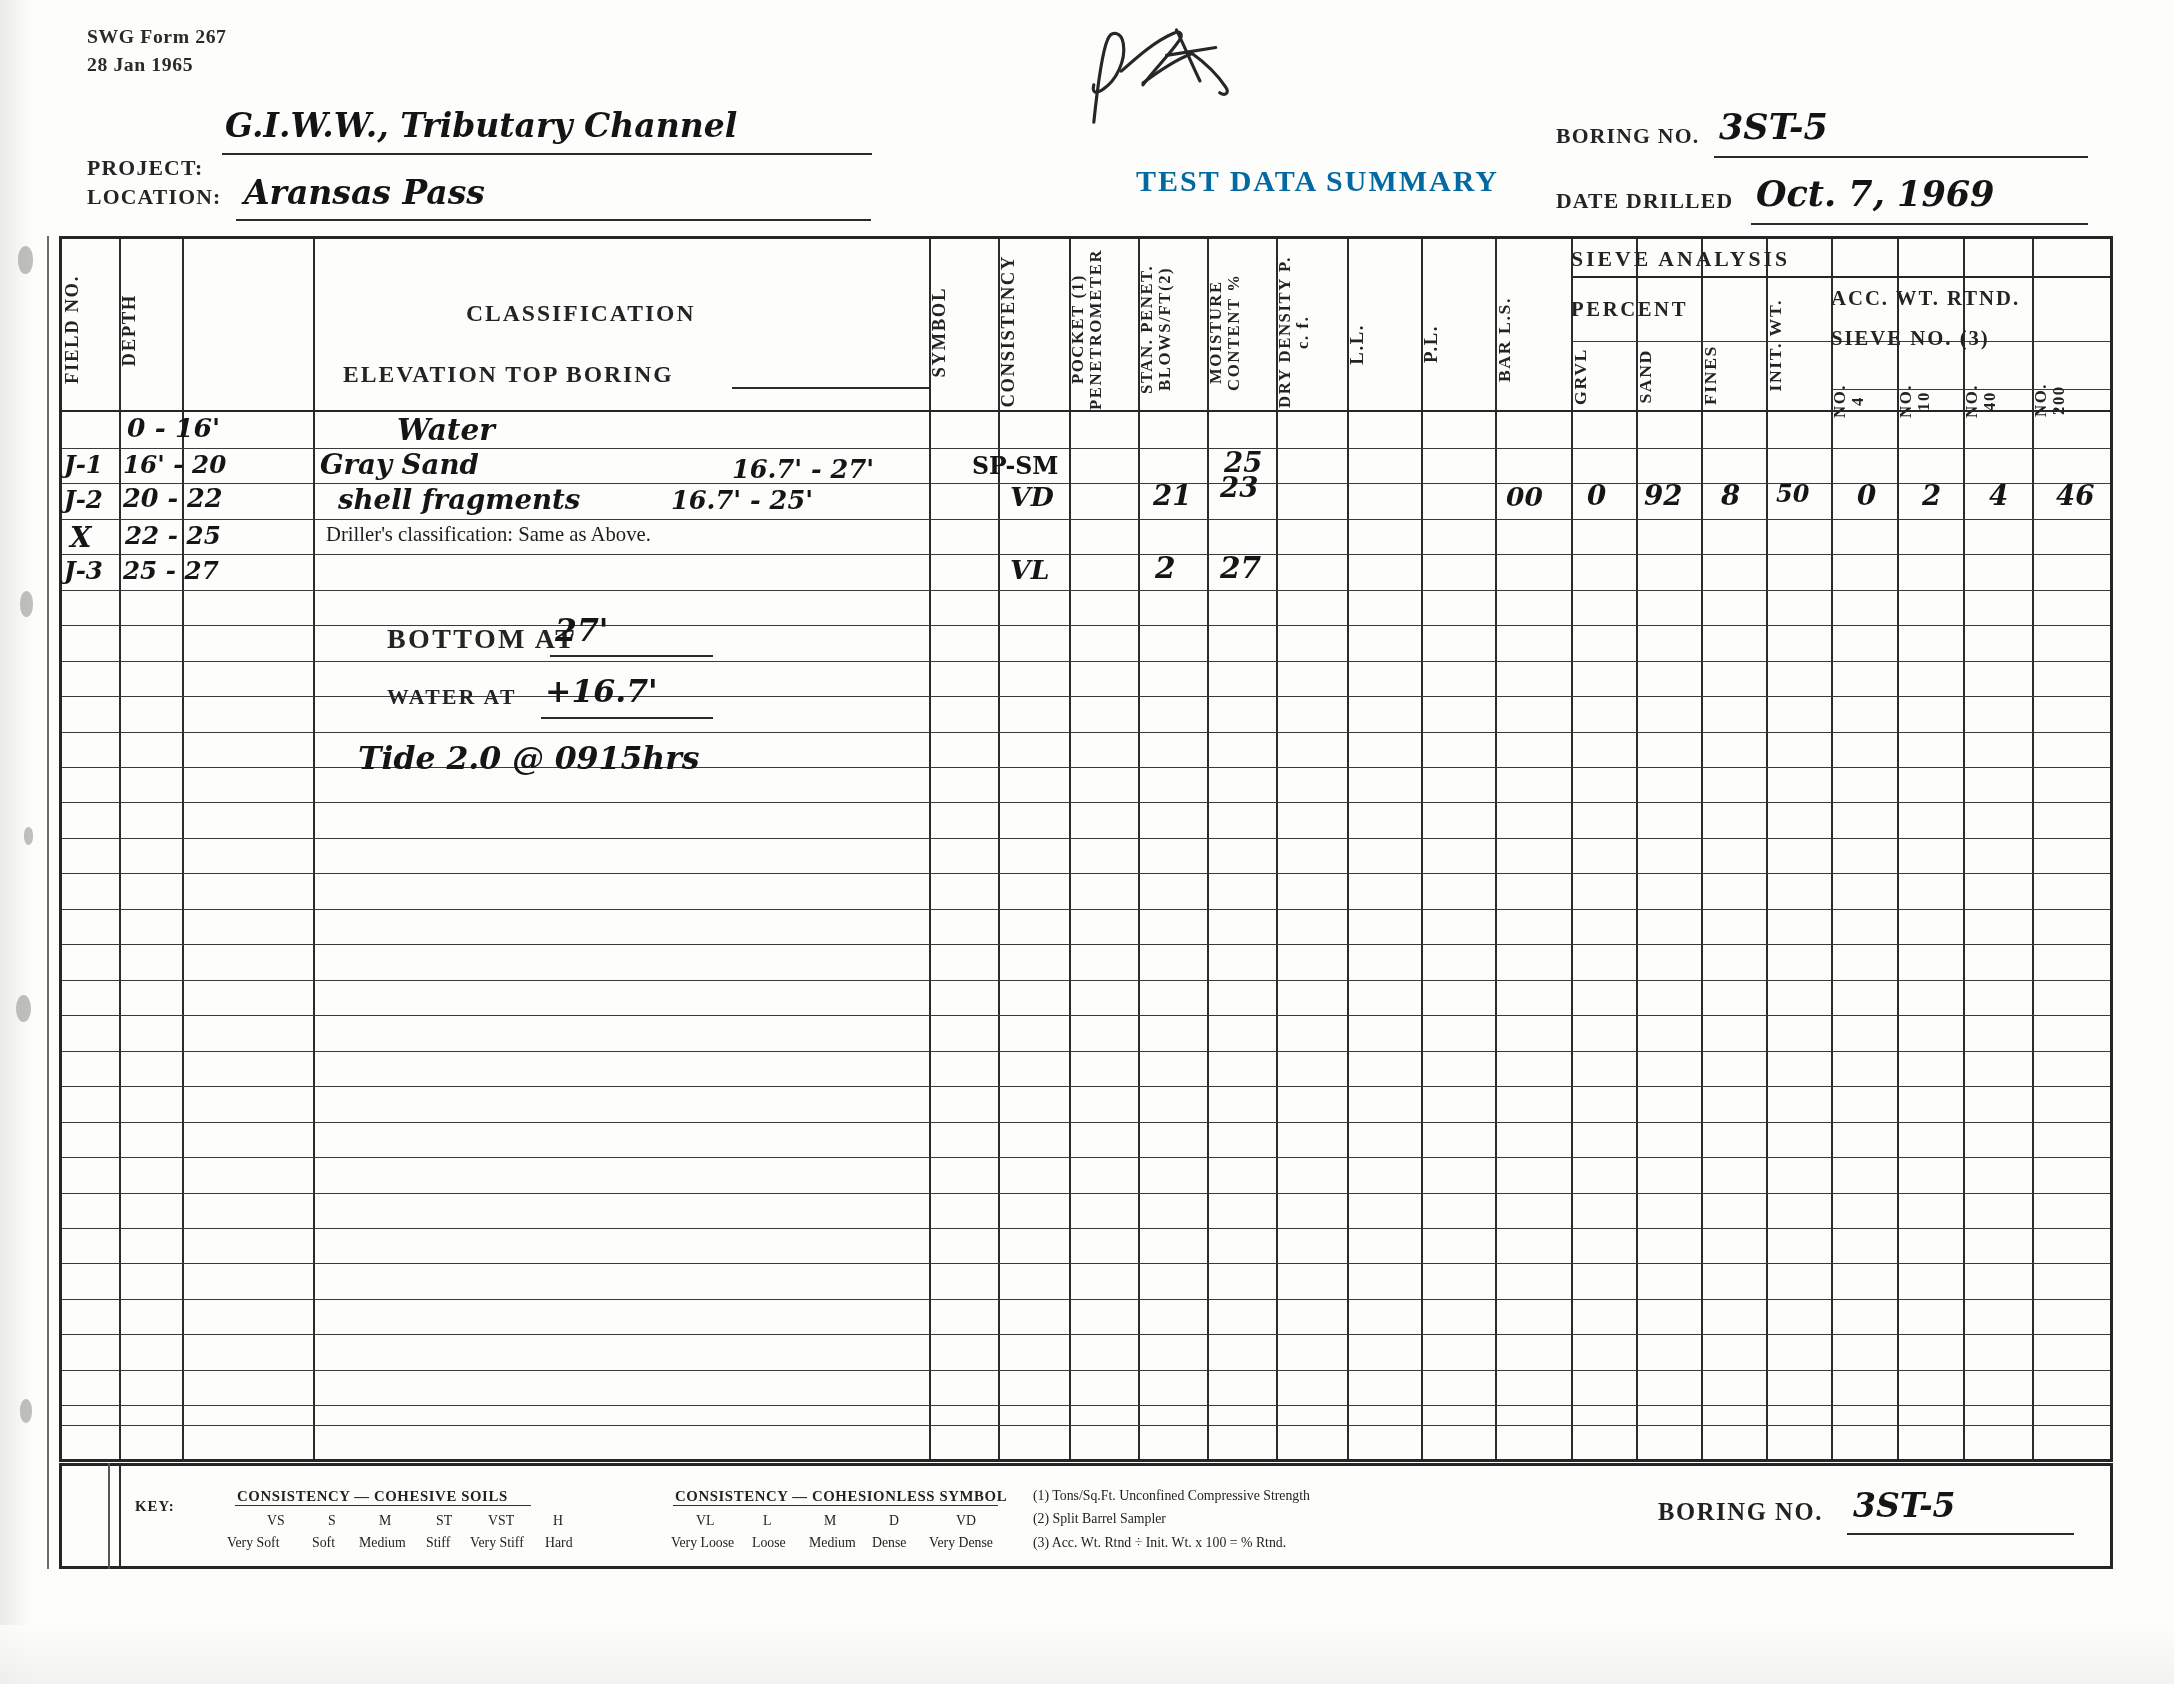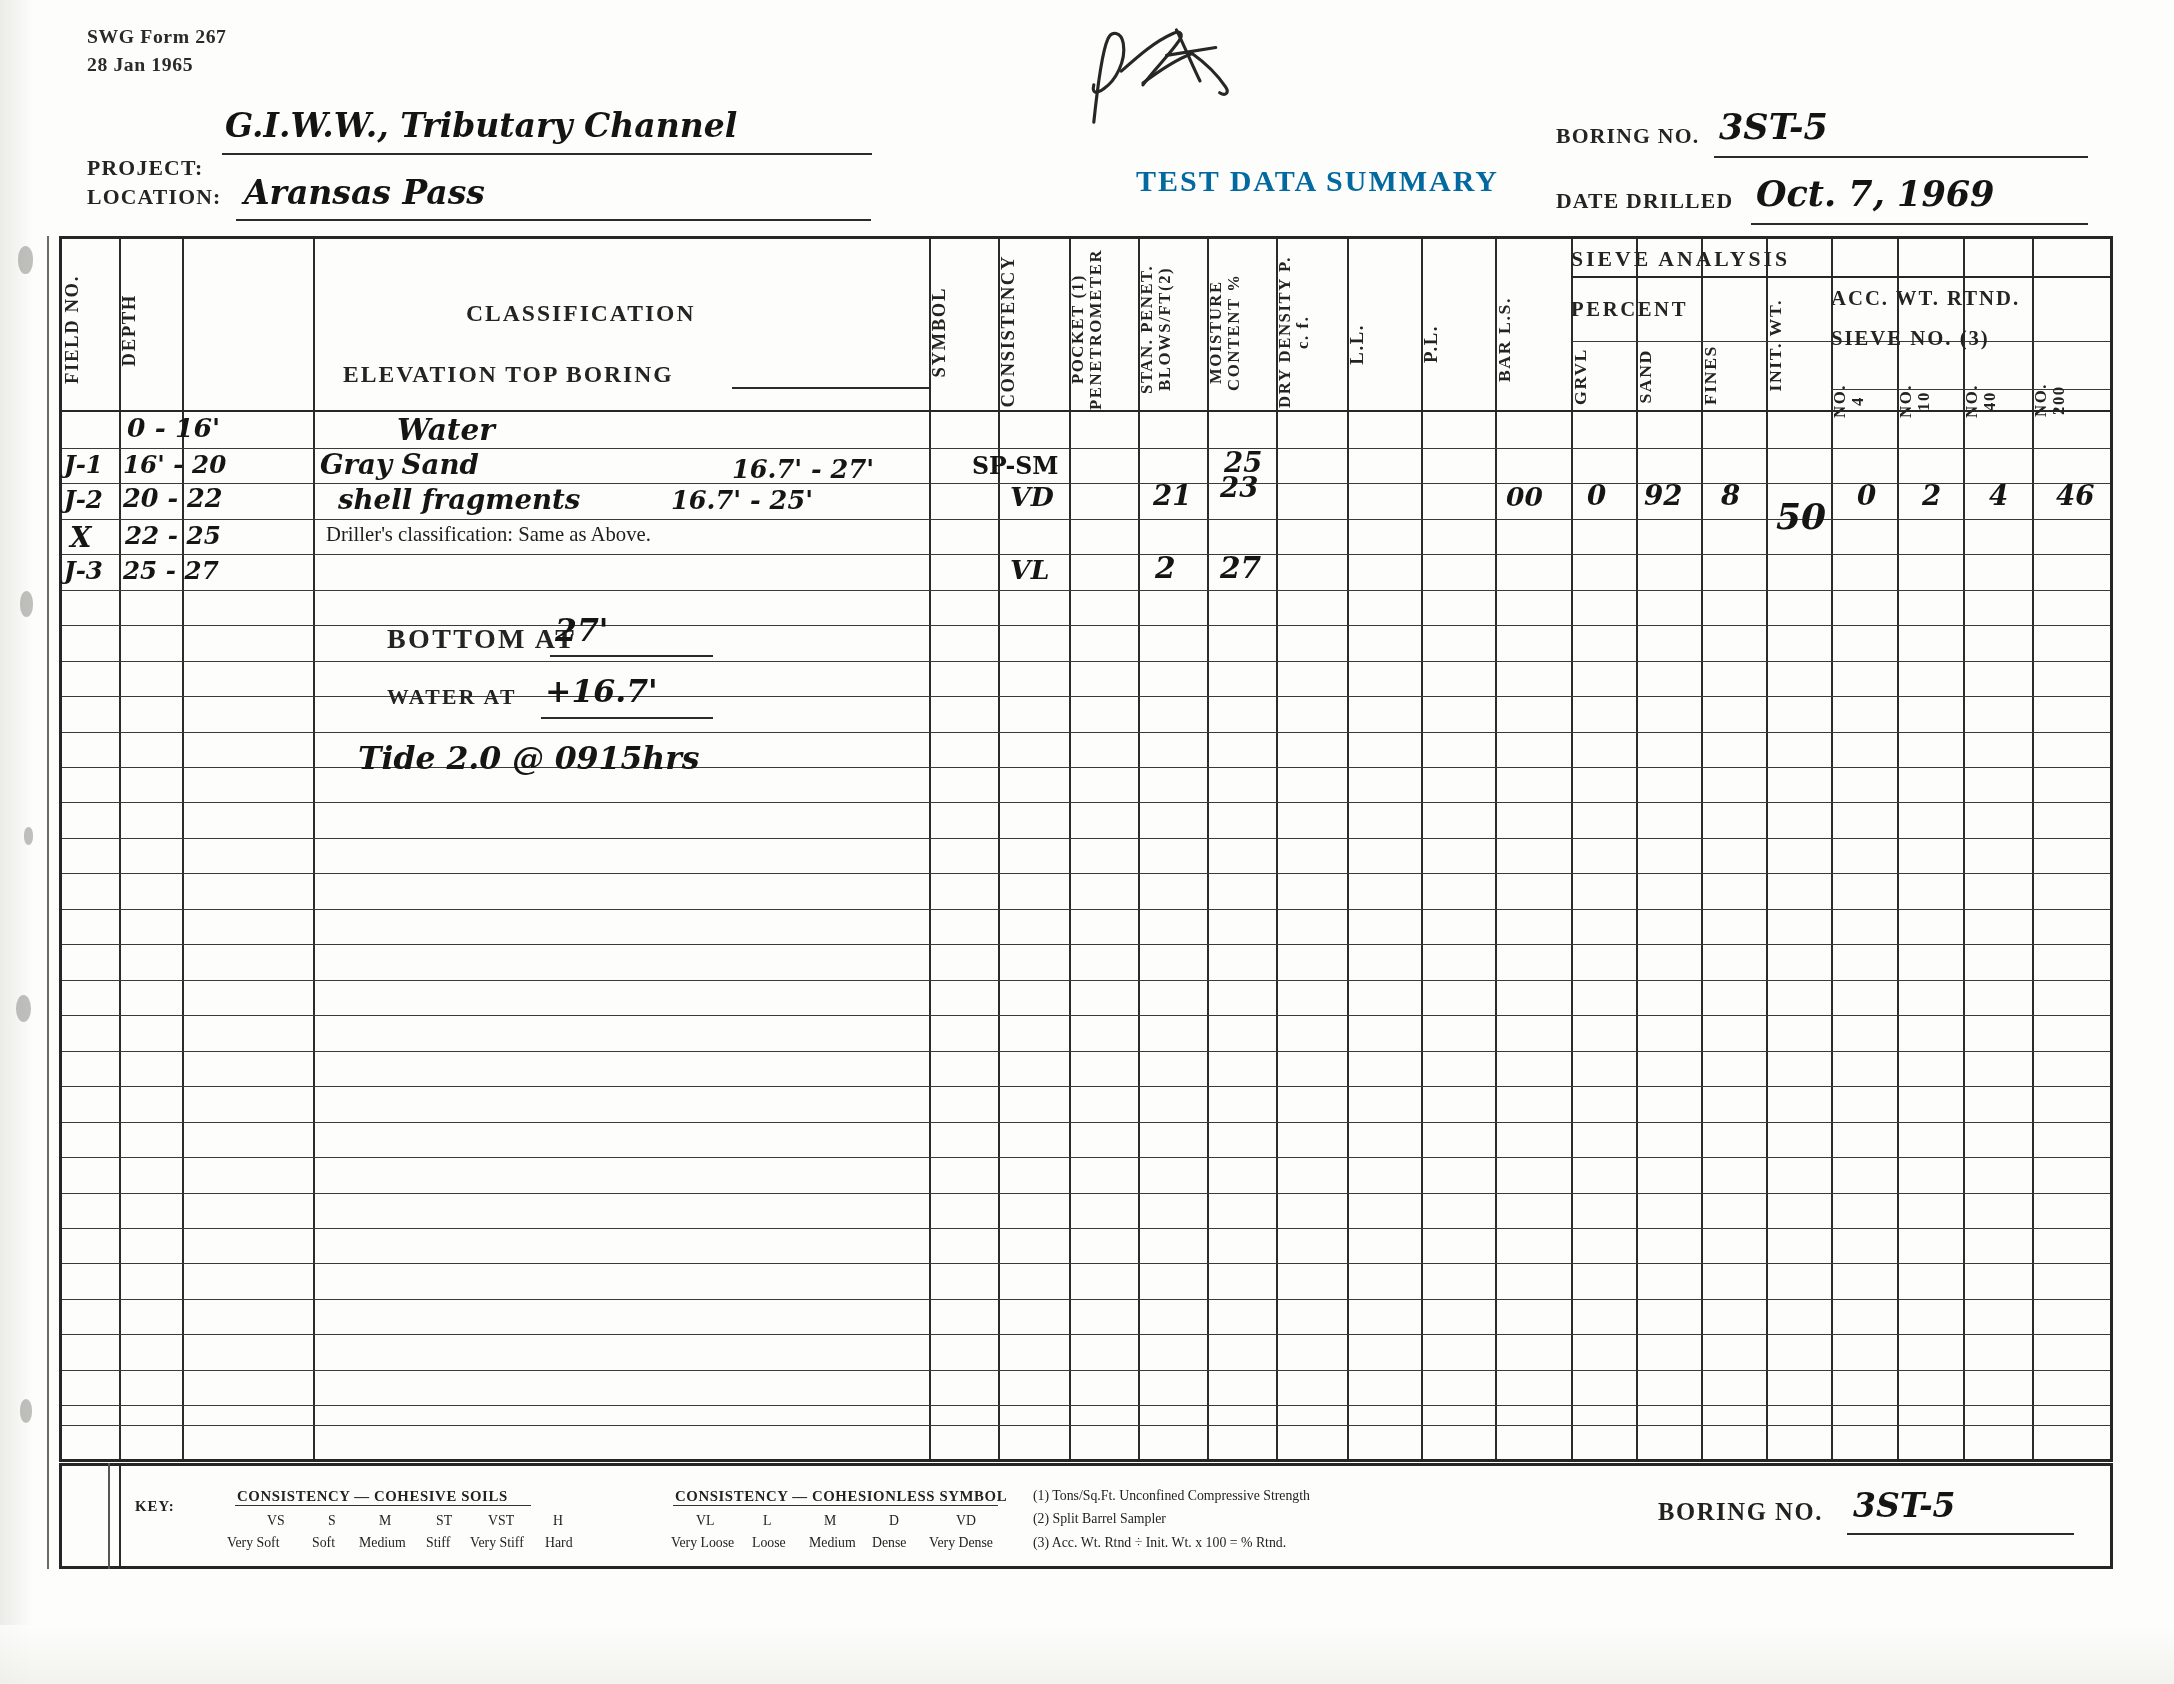--- a/index.html
+++ b/index.html
@@ -370,21 +370,21 @@
     <div class="cell-hand" style="left:61px; top:244px; font-size:25.6px;">20 - 22</div>
     <div class="cell-hand" style="left:276px; top:244px; font-size:27.6px;">shell fragments</div>
     <div class="cell-hand" style="left:609px; top:246px; font-size:25.6px;">16.7' - 25'</div>
     <div class="cell-hand" style="left:948px; top:242px; font-size:26.6px;">VD</div>
     <div class="cell-hand" style="left:1091px; top:240px; font-size:27.6px;">21</div>
     <div class="cell-hand" style="left:1158px; top:232px; font-size:27.6px;">23</div>
     <div class="cell-hand" style="left:1444px; top:242px; font-size:26.6px;">00</div>
     <div class="cell-hand" style="left:1525px; top:240px; font-size:27.6px;">0</div>
     <div class="cell-hand" style="left:1582px; top:240px; font-size:27.6px;">92</div>
     <div class="cell-hand" style="left:1659px; top:240px; font-size:27.6px;">8</div>
-    <div class="cell-hand" style="left:1714px; top:256px; font-size:36px;">50</div>
+    <div class="cell-hand" style="left:1714px; top:240px; font-size:24px;">50</div>
     <div class="cell-hand" style="left:1795px; top:240px; font-size:27.6px;">0</div>
     <div class="cell-hand" style="left:1860px; top:240px; font-size:27.6px;">2</div>
     <div class="cell-hand" style="left:1927px; top:240px; font-size:27.6px;">4</div>
     <div class="cell-hand" style="left:1994px; top:240px; font-size:27.6px;">46</div>
 
     <div class="cell-hand" style="left:7.9px; top:282px; font-size:27.6px;">X</div>
     <div class="cell-hand" style="left:63px; top:282px; font-size:24.6px;">22 - 25</div>
     <div class="cell-type" style="left:264px; top:284px;">Driller's classification: Same as Above.</div>
 
     <div class="cell-hand" style="left:2px; top:317px; font-size:24.6px;">J-3</div>

